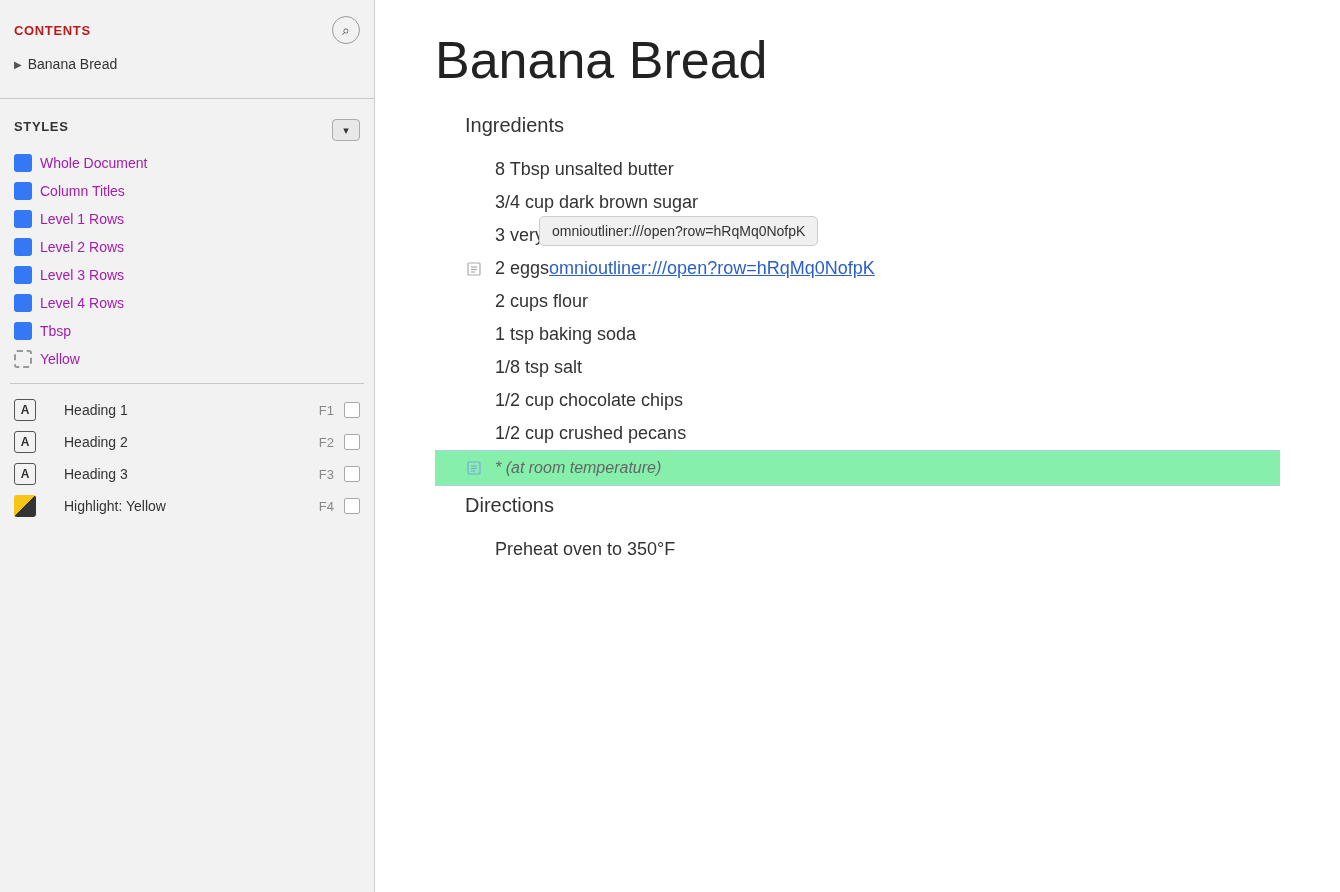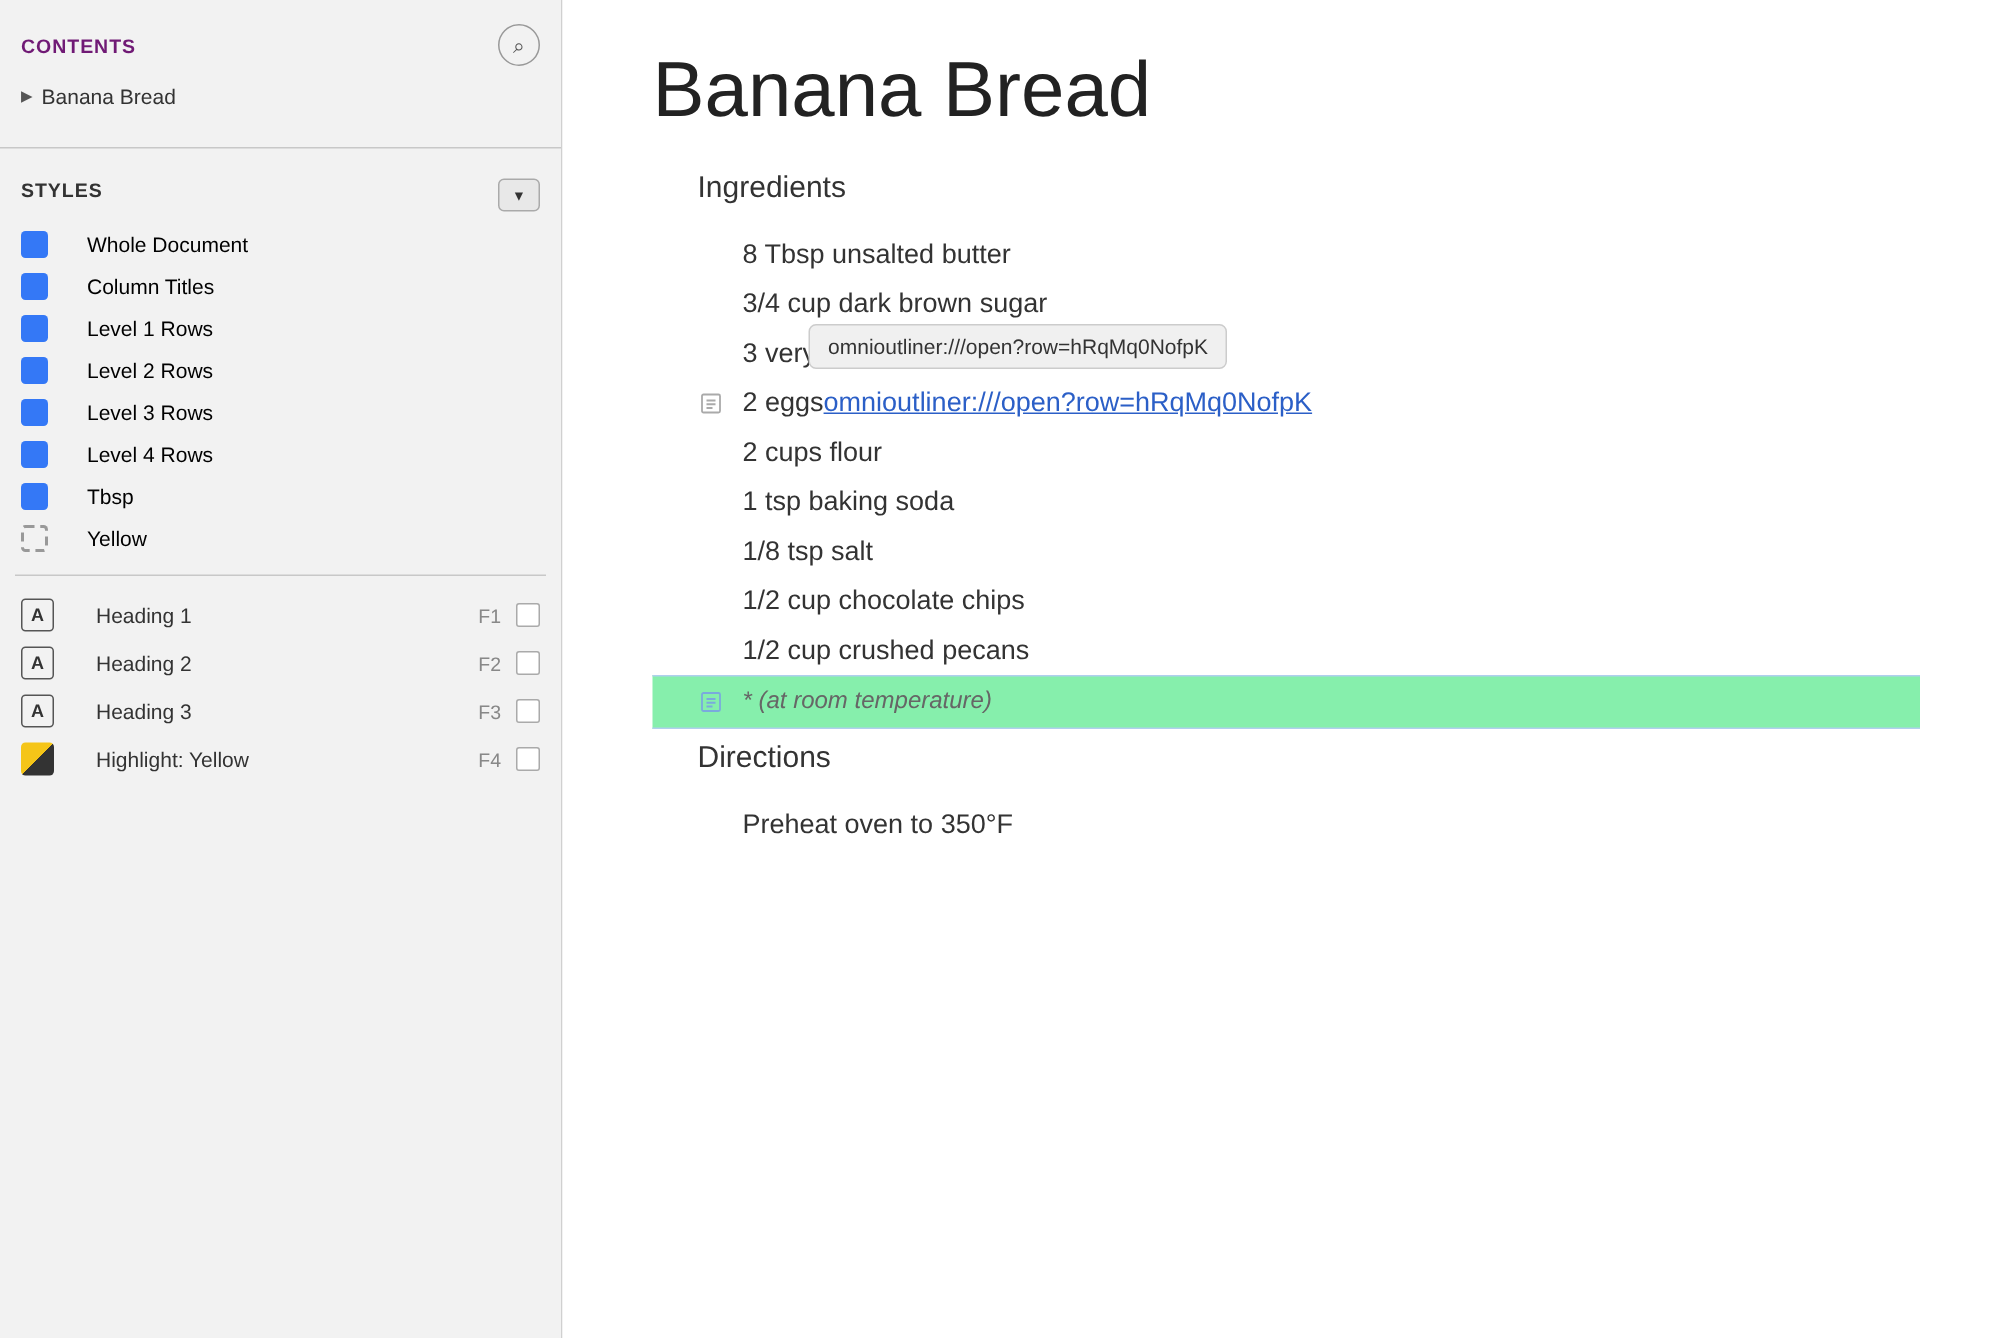--- a/index.html
+++ b/index.html
@@ -25,21 +25,21 @@
     .sidebar-contents-header {
       display: flex;
       align-items: center;
       justify-content: space-between;
       padding: 16px 14px 10px 14px;
     }
 
     .contents-label {
       font-size: 13px;
       font-weight: 700;
-      color: #701a75;
+      color: #b91c1c;
       letter-spacing: 0.05em;
       text-transform: uppercase;
     }
 
     .search-icon-btn {
       width: 28px;
       height: 28px;
       border: 1.5px solid #999;
       border-radius: 50%;
       background: transparent;
@@ -105,24 +105,24 @@
       color: #333;
     }
 
     .styles-list {
       padding: 0 10px;
     }
 
     .style-item {
       display: flex;
       align-items: center;
-      gap: 26px;
+      gap: 8px;
       padding: 5px 4px;
       font-size: 14px;
-      color: #000000;
+      color: #a21caf;
       cursor: pointer;
       border-radius: 3px;
     }
 
     .style-icon-blue {
       width: 18px;
       height: 18px;
       background: #3478f6;
       border-radius: 3px;
       flex-shrink: 0;

